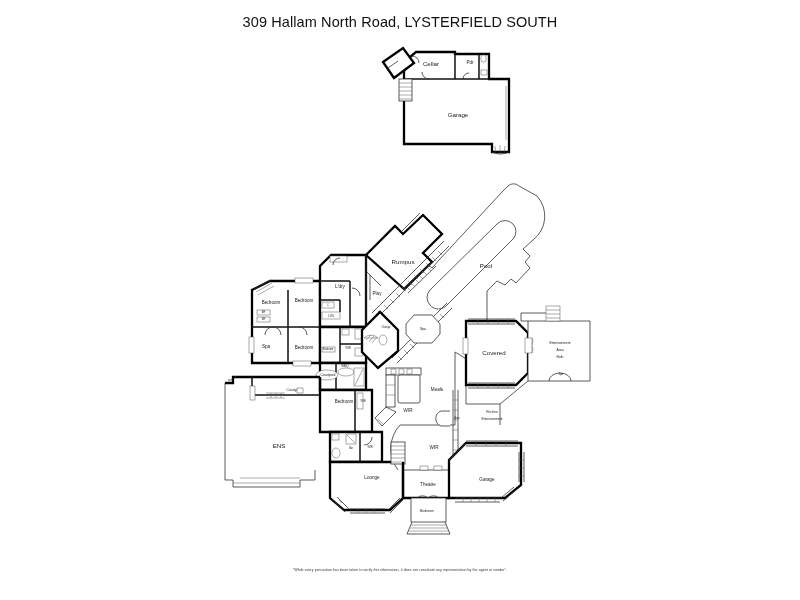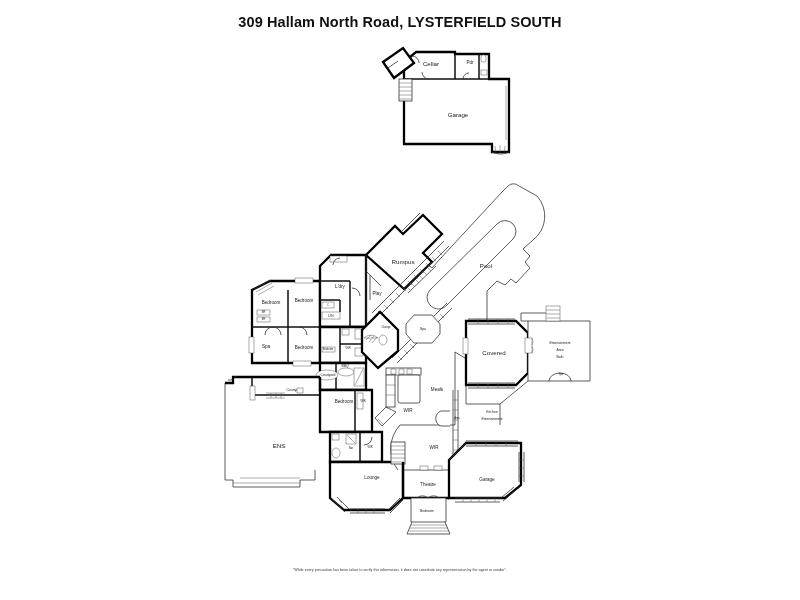--- a/index.html
+++ b/index.html
@@ -15,21 +15,21 @@
     font-family: "Liberation Sans", sans-serif;
     color: #1a1a1a;
   }
   #plan-title {
     position: absolute;
     top: 14px;
     left: 0;
     width: 800px;
     text-align: center;
     font-size: 14.5px;
-    font-weight: 700;
+    font-weight: 400;
     letter-spacing: 0.1px;
     color: #111;
   }
   #disclaimer {
     position: absolute;
     top: 568px;
     left: 0;
     width: 800px;
     text-align: center;
     font-size: 3.6px;

